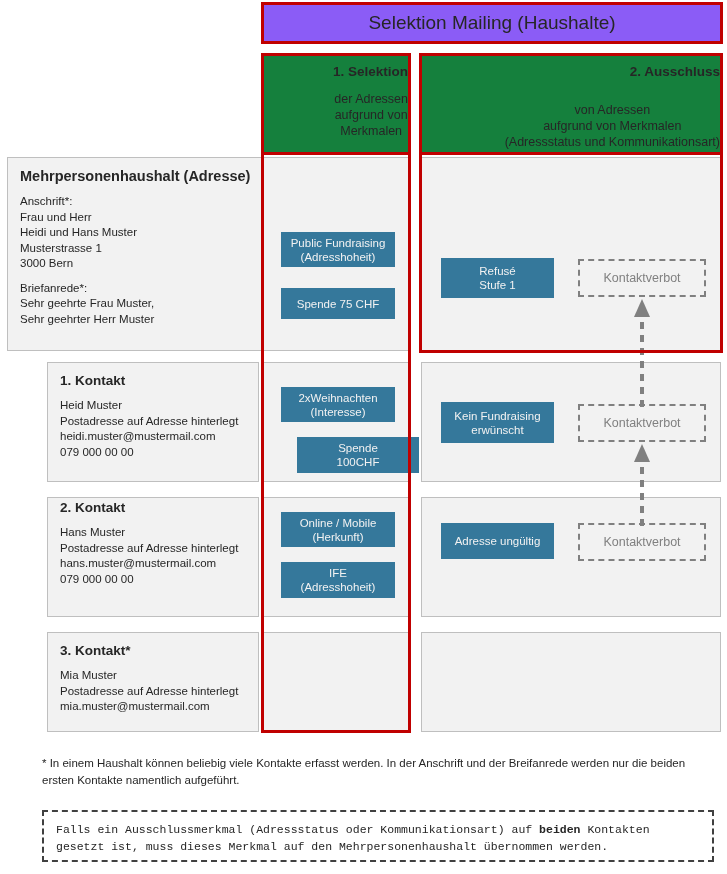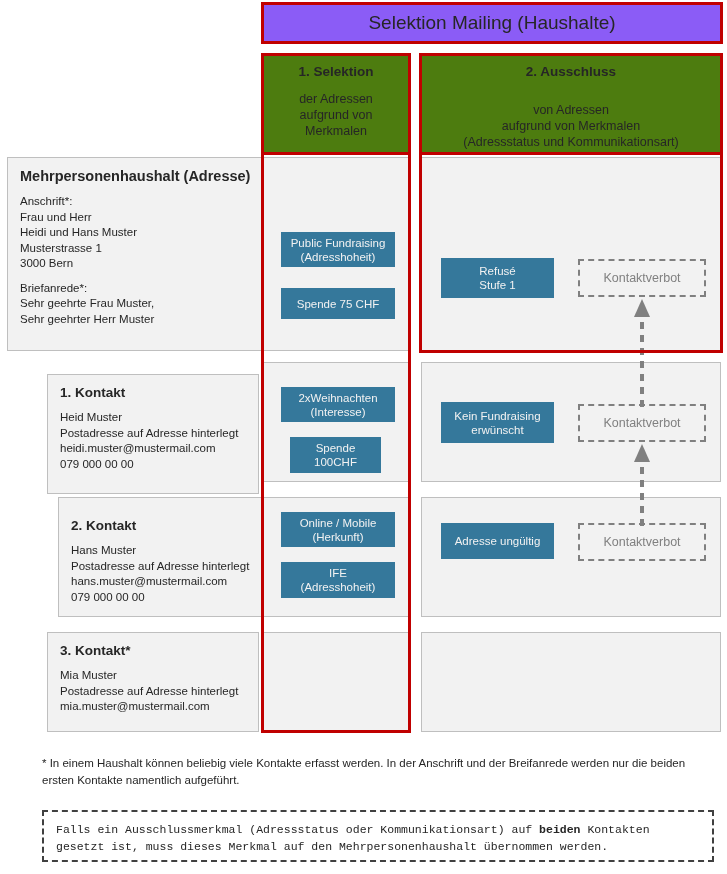--- a/index.html
+++ b/index.html
@@ -17,22 +17,22 @@
   
   .title-box{
     left:261px;top:2px;width:462px;height:42px;
     border:3px solid #C00000;background:#8b5cf6;
     display:flex;align-items:center;justify-content:center;
   }
   .title-box span{font-size:19px;color:#262626;}
 
   
   .colhead{
-    border:3px solid #C00000;background:#4d7c0f;
-    display:flex;flex-direction:column;align-items:center;
+    border:3px solid #C00000;background:#15803d;
+    display:flex;flex-direction:column;align-items:flex-end;
     padding-top:8px;
   }
   .col1head{left:261px;top:53px;width:150px;height:102px;}
   .col2head{left:419px;top:53px;width:304px;height:102px;gap:11px;}
   .colhead .h{font-size:13.5px;font-weight:bold;color:#262626;}
   .colhead .sub{font-size:12.5px;color:#262626;line-height:16px;text-align:center;margin-top:12px;}
 
   
   .col1frame{
     left:261px;top:155px;width:150px;height:578px;
@@ -50,25 +50,25 @@
   
   .rowcell{
     border:1px solid #BFBFBF;background:#F2F2F2;
   }
   
   .hh-left{left:7px;top:157px;width:280px;height:194px;padding:10px 12px;}
   .hh-mid{left:263px;top:157px;width:146px;height:194px;border-left:0;border-right:0;}
   .hh-right{left:421px;top:157px;width:300px;height:194px;border-left:0;border-right:0;}
 
   
-  .c1-left{left:47px;top:362px;width:212px;height:120px;padding:10px 12px;margin-top:12px;}
+  .c1-left{left:47px;top:362px;width:212px;height:120px;padding:10px 12px;}
   .c1-mid{left:263px;top:362px;width:146px;height:120px;border-left:0;border-right:0;}
   .c1-right{left:421px;top:362px;width:300px;height:120px;}
 
-  .c2-left{left:58px;top:497px;width:212px;height:120px;padding:20px 12px;}
+  .c2-left{left:47px;top:497px;width:212px;height:120px;padding:2px 12px;}
   .c2-mid{left:263px;top:497px;width:146px;height:120px;border-left:0;border-right:0;}
   .c2-right{left:421px;top:497px;width:300px;height:120px;}
 
   .c3-left{left:47px;top:632px;width:212px;height:100px;padding:10px 12px;}
   .c3-mid{left:263px;top:632px;width:146px;height:100px;border-left:0;border-right:0;}
   .c3-right{left:421px;top:632px;width:300px;height:100px;}
 
   
   .card-title{font-size:13.5px;font-weight:bold;color:#262626;margin:0 0 10px 0;}
   .hh-left .card-title{font-size:14.5px;}
@@ -80,21 +80,21 @@
     background:#35789B;color:#F2F2F2;
     display:flex;align-items:center;justify-content:center;
     text-align:center;font-size:11.5px;line-height:14px;
   }
   
   .chip-hh1{left:281px;top:232px;width:114px;height:35px;}
   .chip-hh2{left:281px;top:288px;width:114px;height:31px;}
   .chip-hh-ex{left:441px;top:258px;width:113px;height:40px;}
   
   .chip-c1a{left:281px;top:387px;width:114px;height:35px;}
-  .chip-c1b{left:290px;top:437px;width:91px;height:36px;}
+  .chip-c1b{left:297px;top:437px;width:122px;height:36px;}
   .chip-c1ex{left:441px;top:402px;width:113px;height:41px;}
   
   .chip-c2a{left:281px;top:512px;width:114px;height:35px;}
   .chip-c2b{left:281px;top:562px;width:114px;height:36px;}
   .chip-c2ex{left:441px;top:523px;width:113px;height:36px;}
 
   
   .kv{
     border:2px dashed #808080;color:#808080;background:transparent;
     display:flex;align-items:center;justify-content:center;

